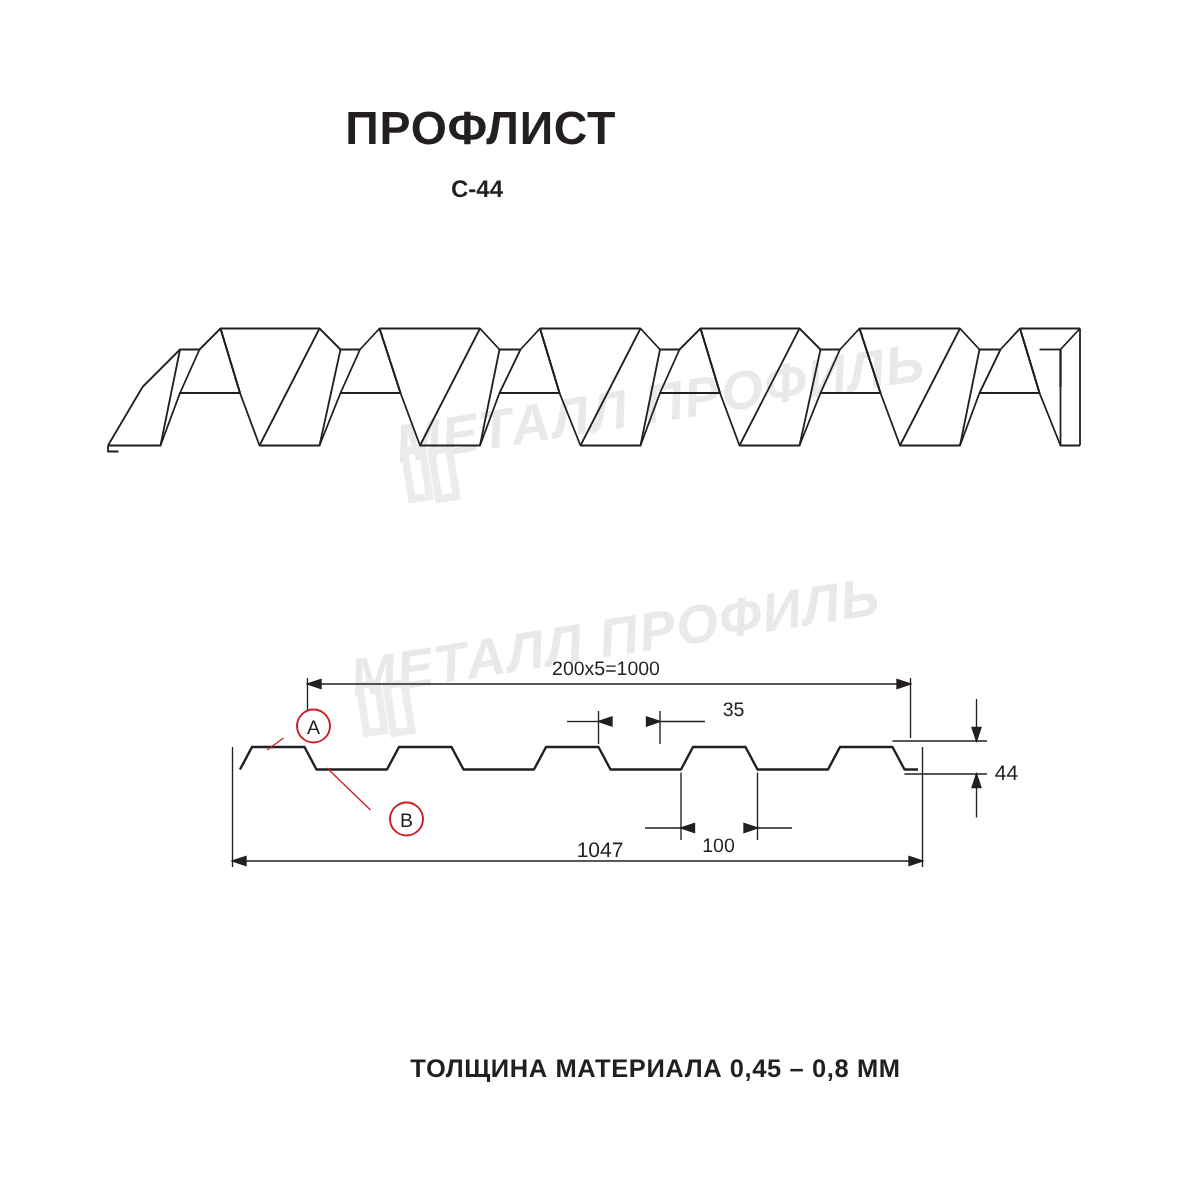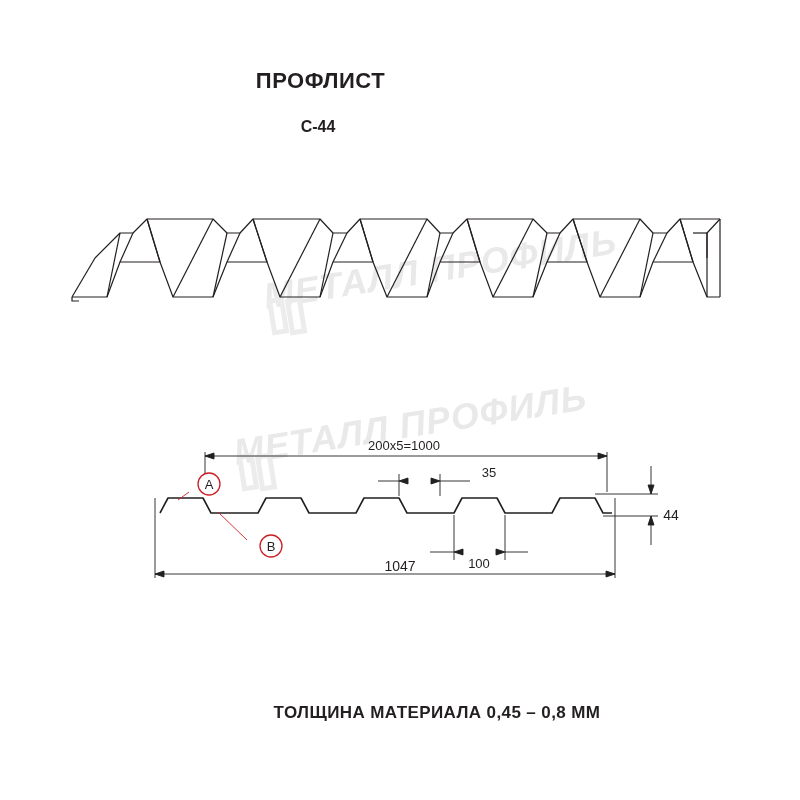--- a/index.html
+++ b/index.html
@@ -18,21 +18,21 @@
   .page {
     position: absolute;
     inset: 0;
   }
   .title {
     position: absolute;
     top: 68px;
     left: 0;
     width: 641px;
     text-align: center;
-    font-size: 22px;
+    font-size: 31px;
     font-weight: bold;
     letter-spacing: 0.5px;
   }
   .subtitle {
     position: absolute;
     top: 118px;
     left: 0;
     width: 636px;
     text-align: center;
     font-size: 16px;

